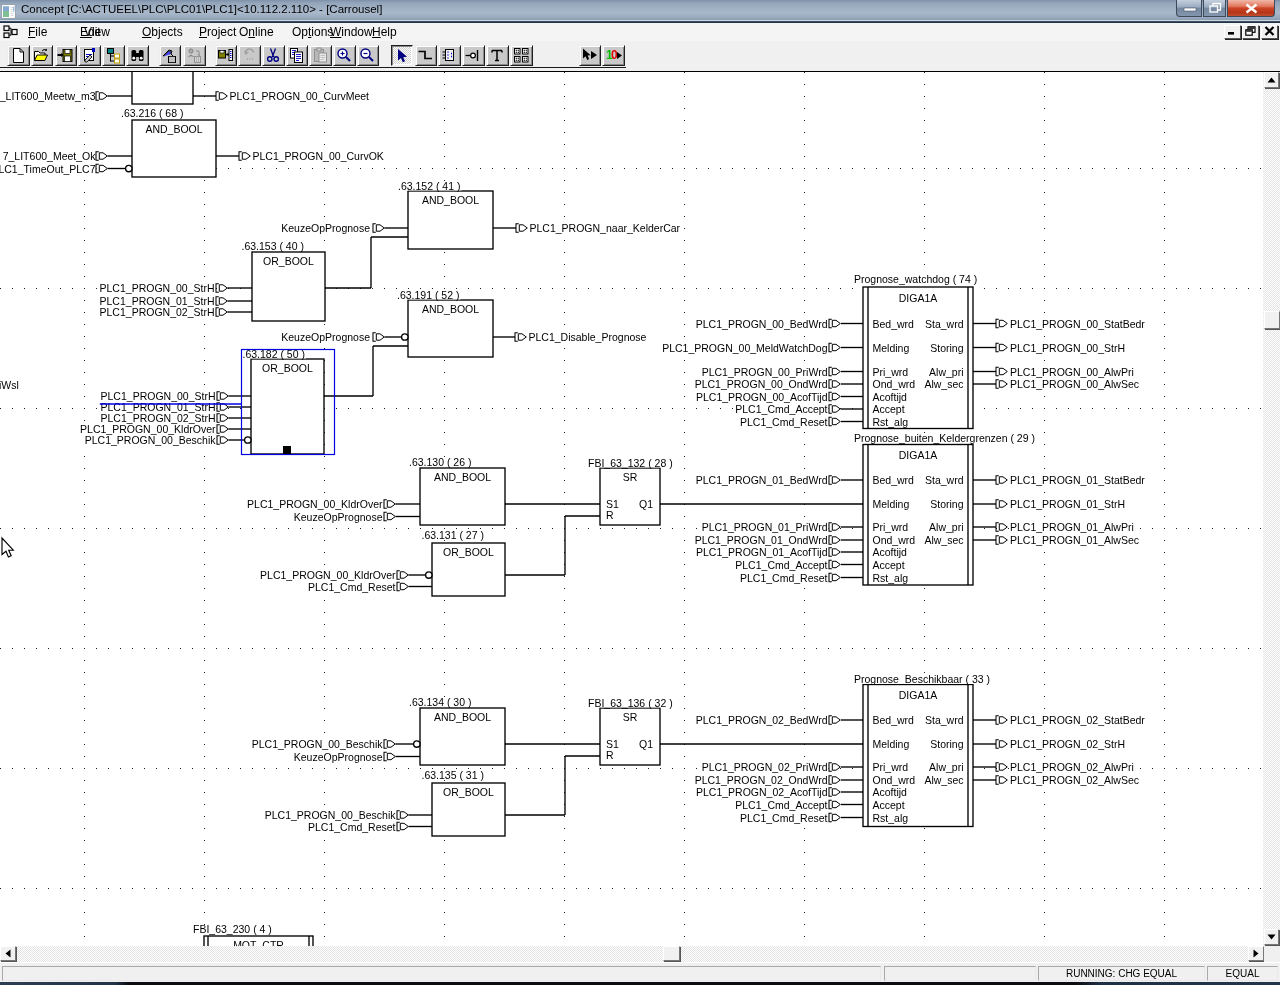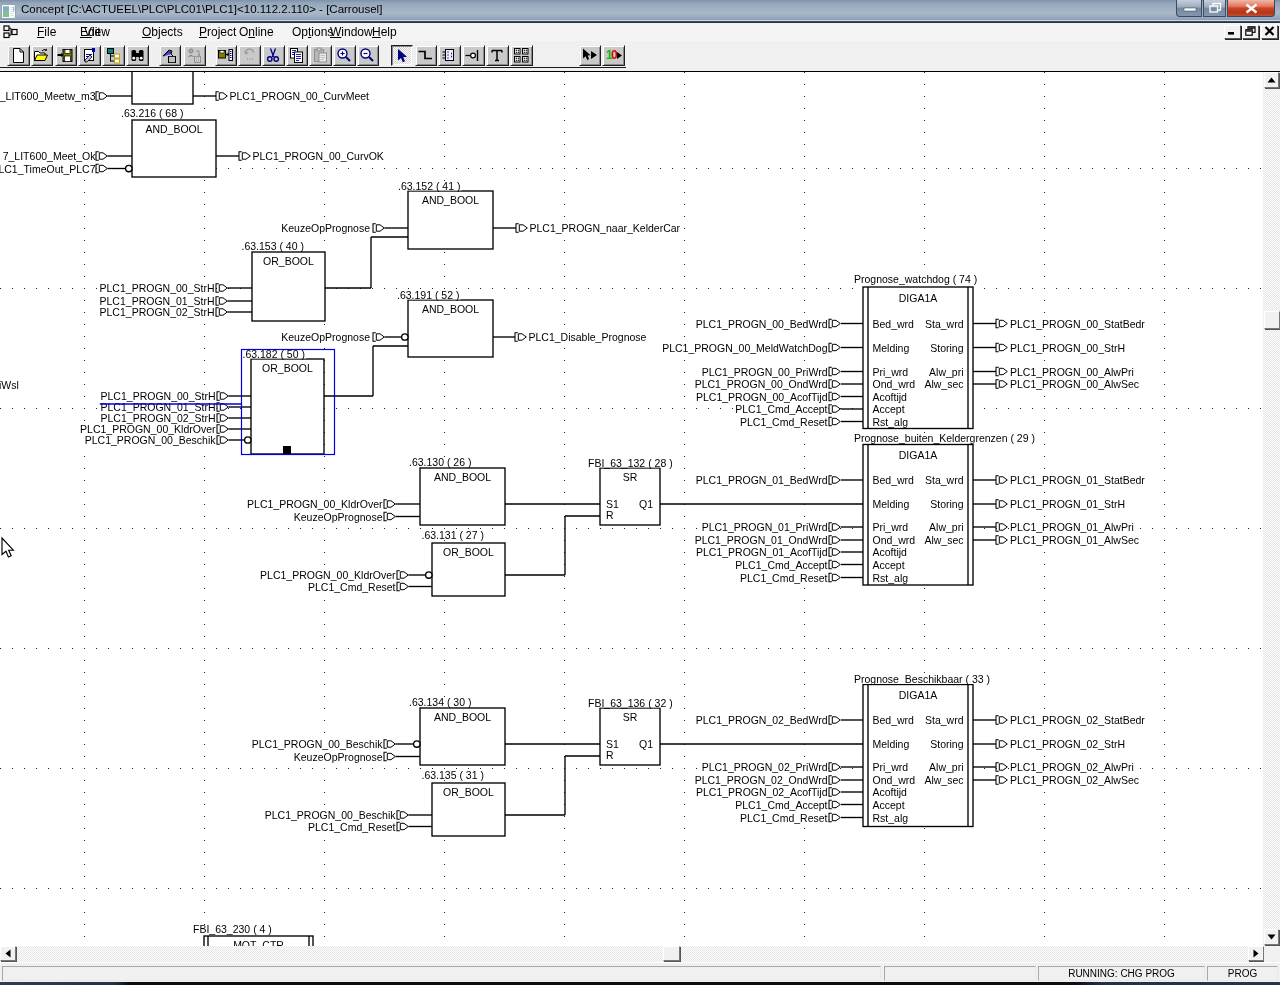--- a/index.html
+++ b/index.html
@@ -64,21 +64,21 @@
 <div class="wbtn" id="wx"><svg width="48" height="17" viewBox="0 0 48 17">
       <path d="M18.5,4.5 L28.5,12.5 M28.5,4.5 L18.5,12.5" stroke="#fff" stroke-width="2.4"></path>
     </svg></div>
 <div id="menubar">
  <span id="mdiicon"><svg width="15" height="15" viewBox="0 0 15 15">
         <rect x="1" y="2" width="5" height="4.5" fill="none" stroke="#000" stroke-width="1.2"></rect>
         <rect x="1" y="9" width="5" height="4.5" fill="none" stroke="#000" stroke-width="1.2"></rect>
         <rect x="9" y="5.5" width="5" height="5" fill="none" stroke="#000" stroke-width="1.2"></rect>
         <path d="M6,4.2 h2 v7 h-2 M8,8 h1" fill="none" stroke="#000"></path>
       </svg></span>
- <span class="mi" style="left:37px"><u>F</u>ile</span>
+ <span class="mi" style="left:28px"><u>F</u>ile</span>
     <span class="mi" style="left:80px"><u>E</u>dit</span>
     <span class="mi" style="left:84px"><u>V</u>iew</span>
     <span class="mi" style="left:142px"><u>O</u>bjects</span>
     <span class="mi" style="left:199px"><u>P</u>roject</span>
     <span class="mi" style="left:239px">O<u>n</u>line</span>
     <span class="mi" style="left:292px">Op<u>t</u>ions</span>
     <span class="mi" style="left:330px"><u>W</u>indow</span>
     <span class="mi" style="left:372px"><u>H</u>elp</span>
  <span class="mdib" style="left:1224px"><svg width="11" height="9" viewBox="0 0 11 9">
         <rect x="1" y="6" width="6" height="2.6" fill="#000"></rect>
@@ -706,15 +706,15 @@
       <svg width="6" height="9" viewBox="0 0 6 9">
         <path d="M5.5,4.5 L0.5,0.5 V8.5 Z" fill="#000"></path>
       </svg>
     </div>
  <div class="sbtn" style="left:663px;top:0;width:17px;height:15px"></div>
 </div>
 <div id="corner"></div>
 <div id="status">
  <div class="sf" style="left:2px;width:879px"></div>
  <div class="sf" style="left:884px;width:152px"></div>
- <div class="sf" style="left:1038px;width:167px">RUNNING: CHG PROG</div>
- <div class="sf" style="left:1207px;width:71px">PROG</div>
+ <div class="sf" style="left:1038px;width:167px">RUNNING: CHG EQUAL</div>
+ <div class="sf" style="left:1207px;width:71px">EQUAL</div>
 </div>
 <div id="bottom"></div>
 </body></html>

